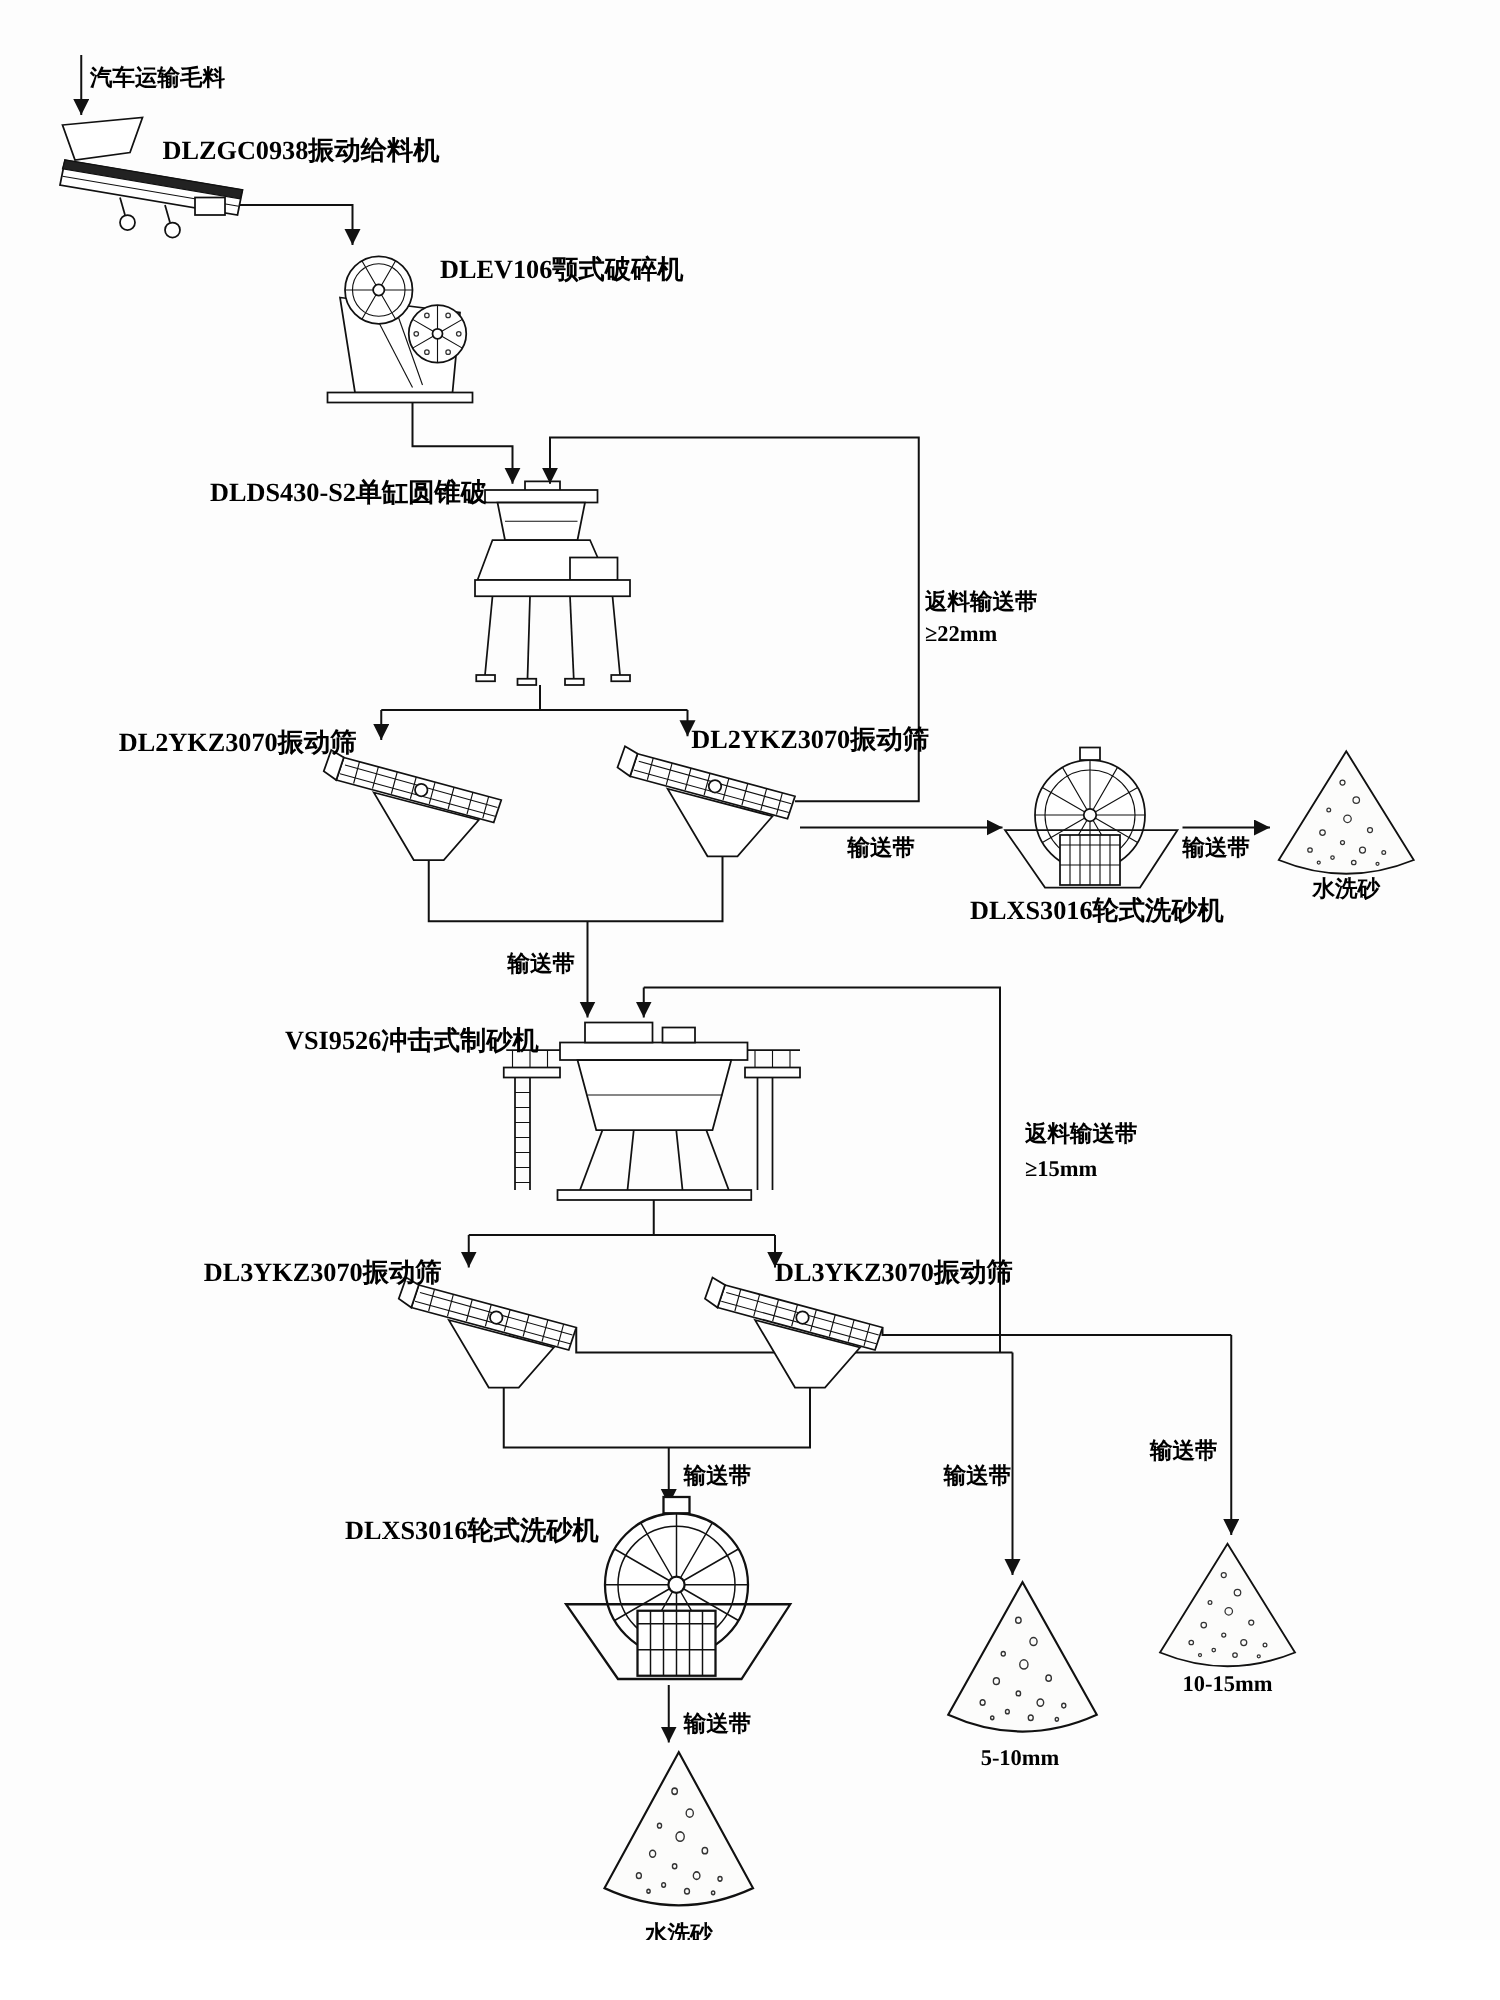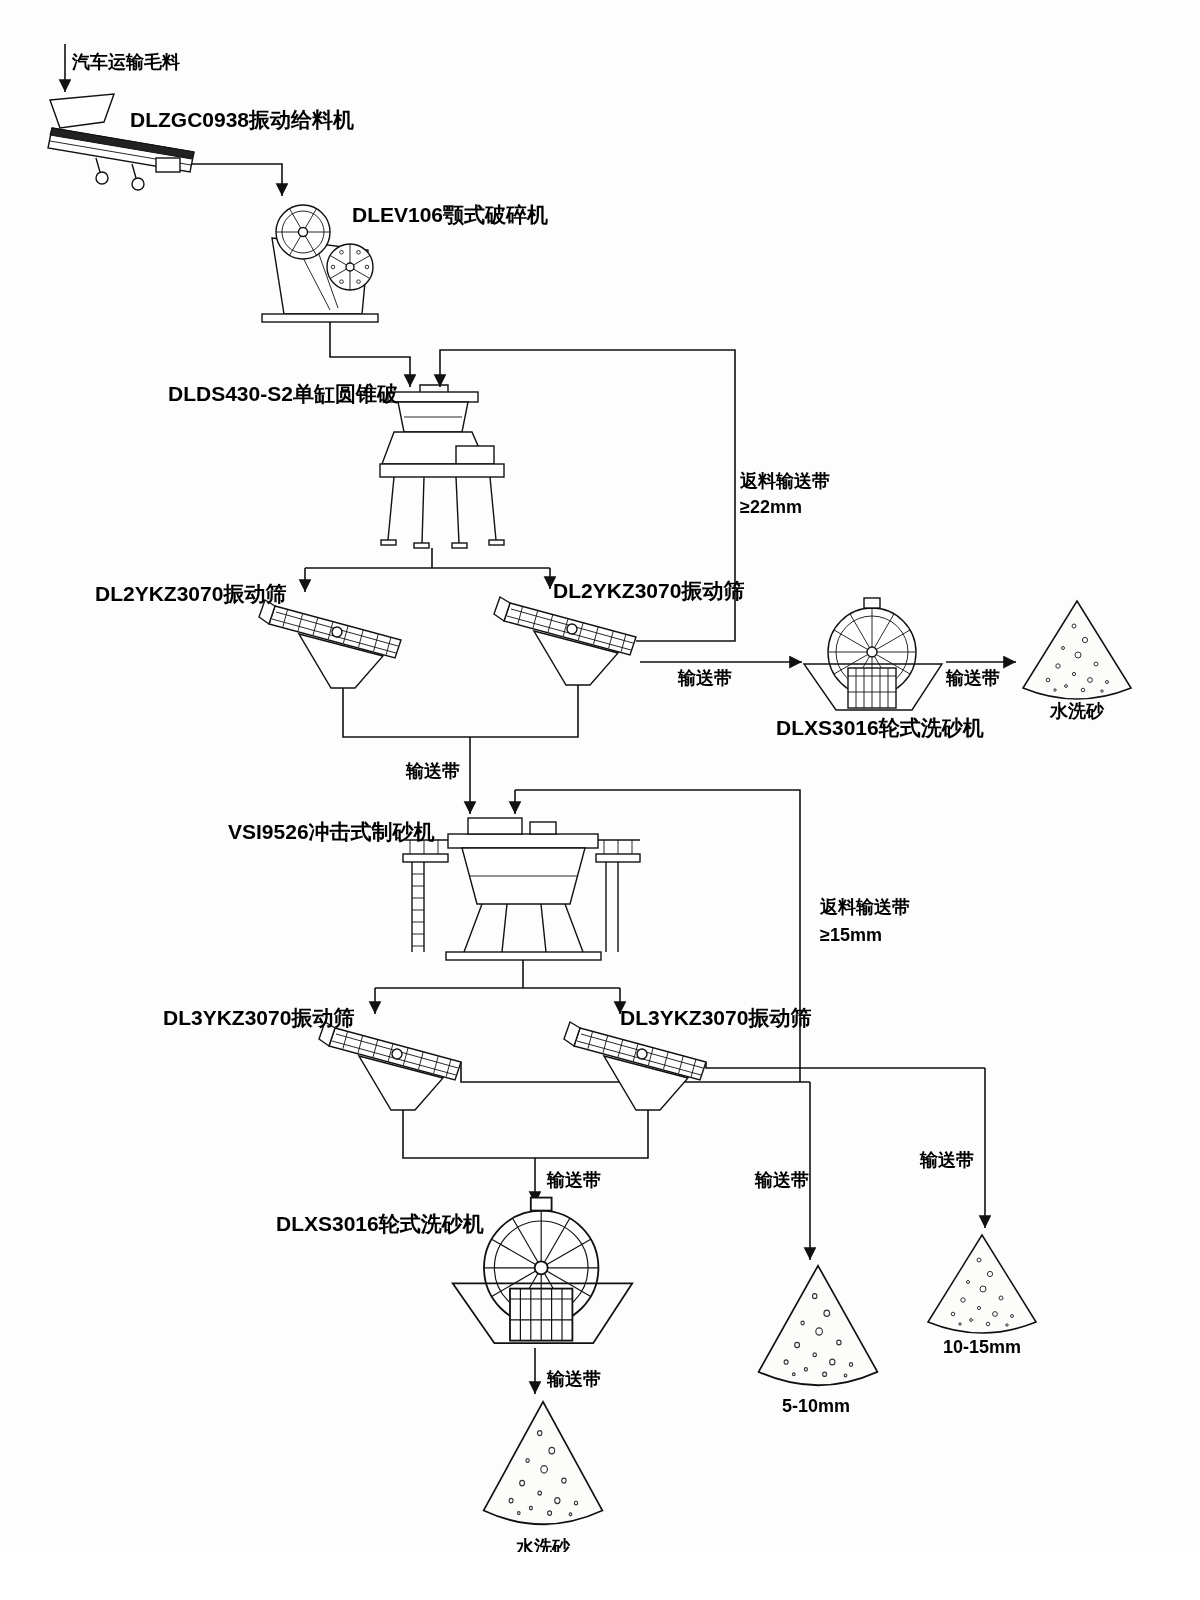--- a/index.html
+++ b/index.html
@@ -1,17 +1,17 @@
 <!DOCTYPE html>
 <html><head>
 <meta charset="utf-8">
 <style>
   html,body{margin:0;padding:0;background:#ffffff;}
   .canvas{position:relative;width:1200px;height:1552px;background:#fdfdfd;overflow:hidden;
-          font-family:Liberation Sans, sans-serif;}
+          font-family:Liberation Serif, serif;}
   svg{display:block;}
   .flow{fill:none;stroke:#111;stroke-width:1.6;}
   .mech{fill:none;stroke:#111;stroke-width:1.4;}
   .mech-fill{fill:#ffffff;stroke:#111;stroke-width:1.4;}
   .thin{fill:none;stroke:#111;stroke-width:0.9;}
   .dark{fill:#222;stroke:#111;stroke-width:1;}
   .dot{fill:none;stroke:#333;stroke-width:1;}
   text{fill:#000;}
   .lbl-machine{font-size:21px;font-weight:700;}
   .lbl-flow{font-size:18px;font-weight:700;}

